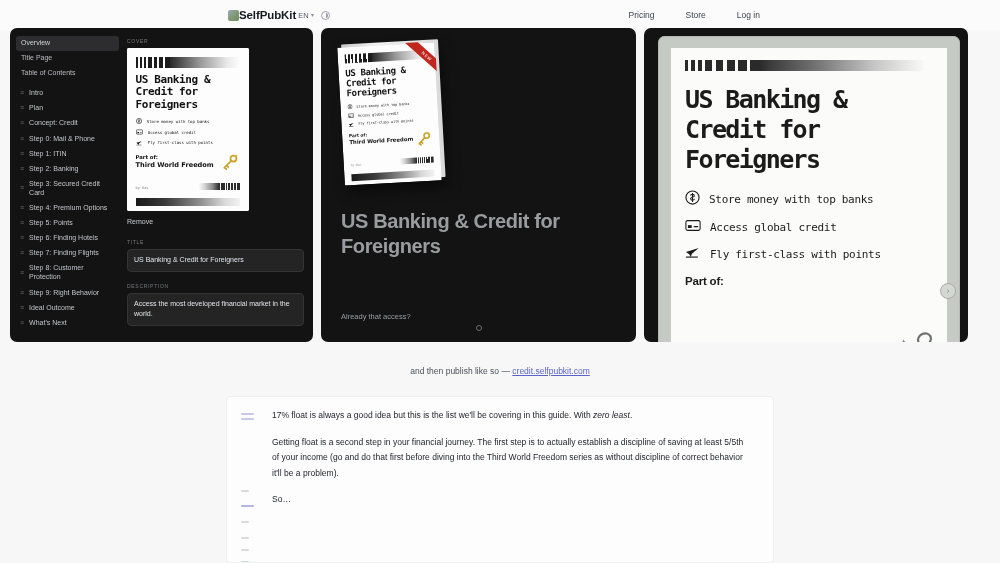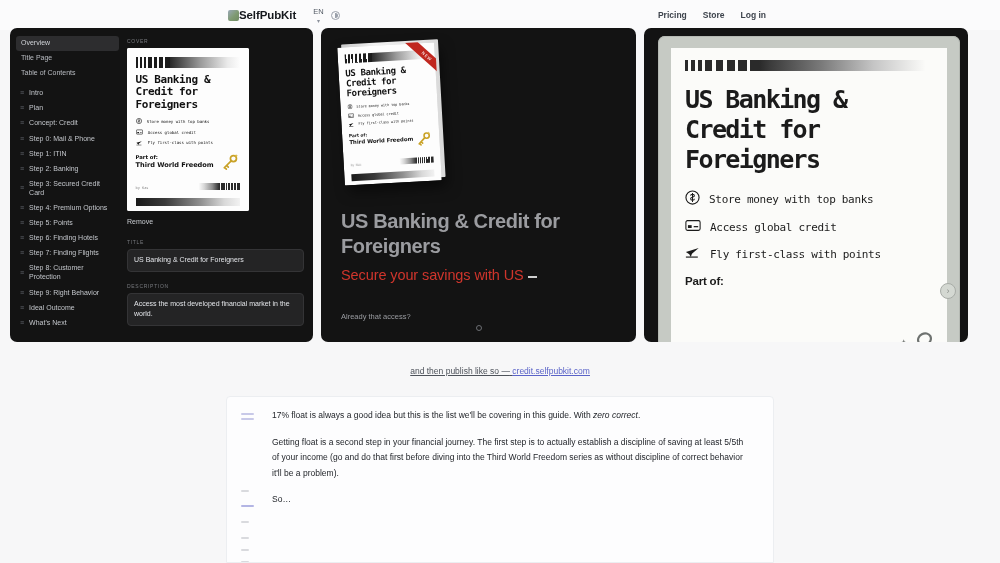--- a/index.html
+++ b/index.html
@@ -33,47 +33,45 @@
     flex: none;
   }
   .brand-name {
     font-size: 11.5px;
     font-weight: bold;
     color: #15181d;
     letter-spacing: -0.1px;
   }
   .lang {
     display: flex; align-items: center; gap: 2px;
-    margin-left: 17px;
+    margin-left: 2px;
     font-size: 7.5px;
     color: #555c66;
     letter-spacing: 0.2px;
-    flex-direction: column;
   }
   .caret { font-size: 6px; color: #8b919b; line-height: 1; }
   .theme-ico {
     margin-left: 7px;
     width: 9px; height: 9px;
     border-radius: 50%;
     border: 1px solid #9aa0aa;
     position: relative;
   }
   .theme-ico::after {
     content: "";
     position: absolute;
     left: 50%; top: 1px; bottom: 1px; right: 1px;
     background: #9aa0aa;
     border-radius: 0 4px 4px 0;
   }
   .nav {
     position: absolute;
-    right: 234px;
-    display: flex;
-    gap: 16px;
-    font-weight: bold;
+    right: 240px;
+    display: flex;
+    gap: 31px;
   }
   .nav a {
     font-size: 8.5px;
     color: #3e444d;
     text-decoration: none;
   }
 
   
   .strip {
     position: absolute;
@@ -390,21 +388,20 @@
   }
 
   
   .caption {
     position: absolute;
     left: 0; top: 366px;
     width: 1000px;
     text-align: center;
     font-size: 8.5px;
     color: #4d525a;
-    text-decoration: underline;
   }
   .caption a { color: #5a63c8; }
 
   
   .doc {
     position: absolute;
     left: 226px; top: 396px;
     width: 548px; height: 167px;
     background: #fdfdfe;
     border: 1px solid #eceef1;
@@ -670,23 +667,20 @@
             </div>
             <div class="cv-spine" style="height:7px;margin-bottom:4px"></div>
           </div>
         </div>
         <div class="ribbon">
           <i>NEW</i>
         </div>
       </div>
 
       <div class="pb-h">US Banking &amp; Credit for Foreigners</div>
-      <div class="pb-sub">
-        <span>Secure your savings with US</span><span class="caret-blk"></span>
-      </div>
       <div class="pb-foot">Already that access?</div>
       <div class="pb-dot"></div>
     </div>
   </div>
 
   <div class="panel panel-c">
     <div class="pc">
       <div class="device">
         <div class="screen">
           <div class="sc-bars"></div>
@@ -754,18 +748,18 @@
     <div class="gm w" style="top:21px"></div>
     <div class="gm s" style="top:93px"></div>
     <div class="gm w" style="top:108px;background:#b3b5e4"></div>
     <div class="gm s" style="top:124px"></div>
     <div class="gm s" style="top:140px"></div>
     <div class="gm s" style="top:152px"></div>
     <div class="gm s" style="top:164px"></div>
   </div>
   <div class="body">
     <p>
-      <span>17% float is always a good idea but this is the list we'll be covering in this guide. With </span><i>zero correct</i><span>.</span>
+      <span>17% float is always a good idea but this is the list we'll be covering in this guide. With </span><i>zero least</i><span>.</span>
     </p>
     <p>Getting float is a second step in your financial journey. The first step is to actually establish a discipline of saving at least 5/5th of your income (go and do that first before diving into the Third World Freedom series as without discipline of correct behavior it'll be a problem).</p>
     <p>So…</p>
   </div>
 </div>
 
 </body></html>

